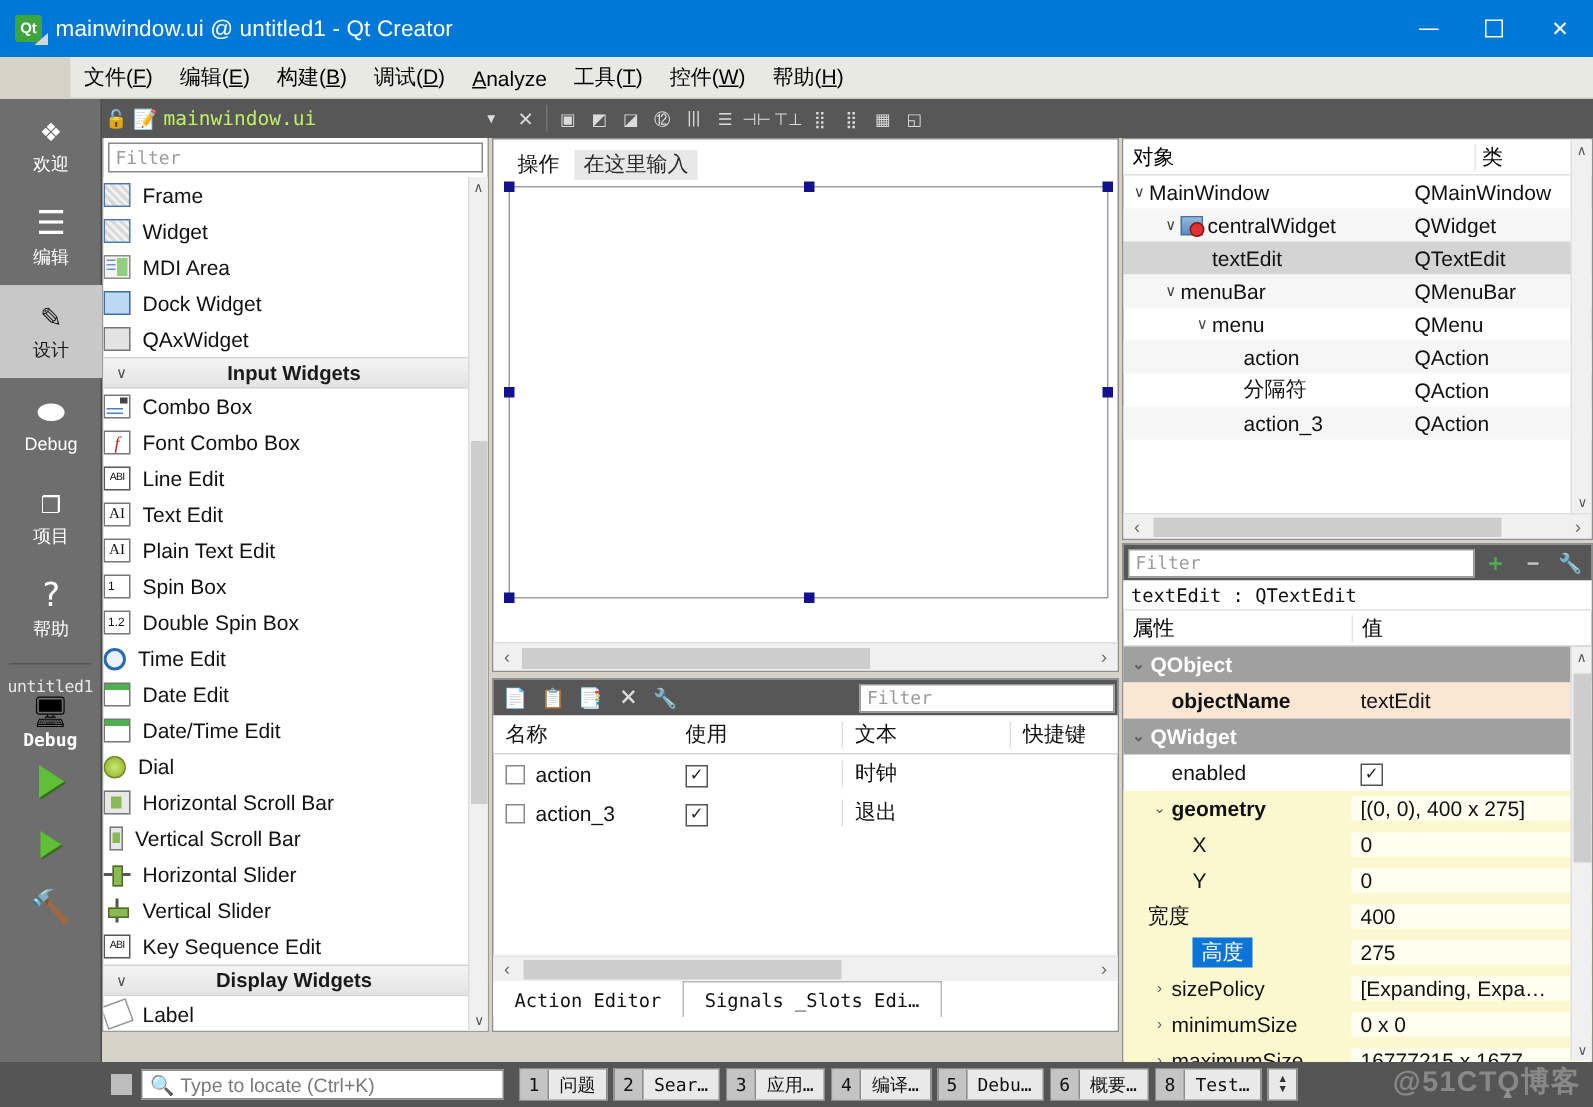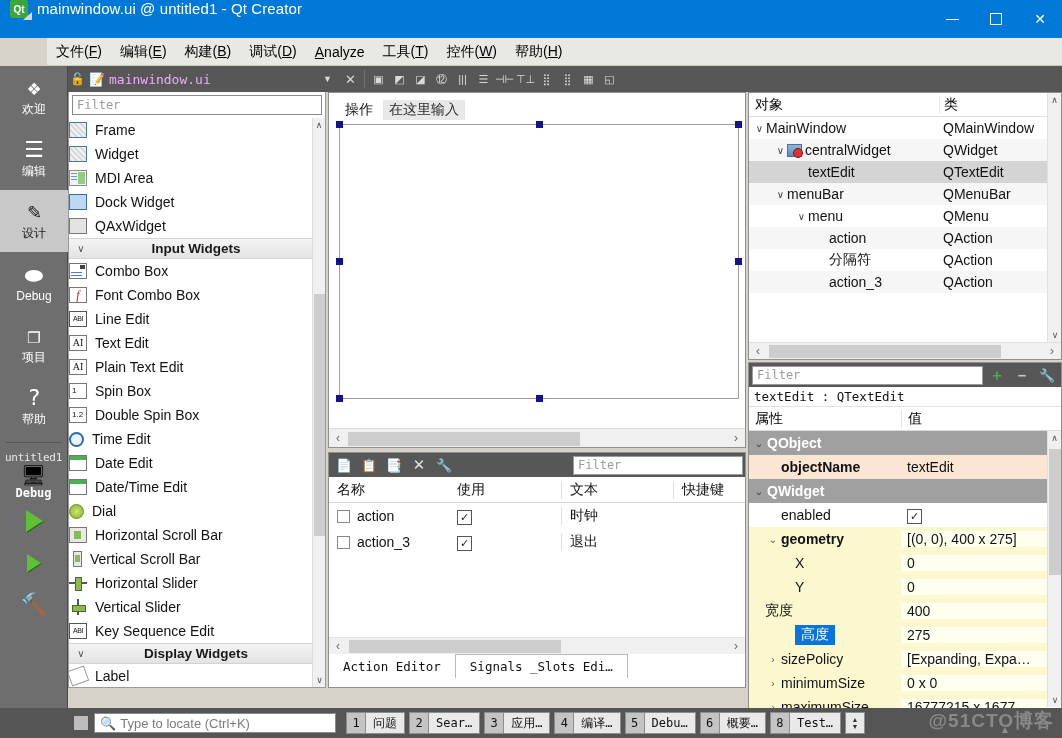--- a/index.html
+++ b/index.html
@@ -9,21 +9,21 @@
     font-family: "Liberation Sans", sans-serif;
     font-size: 13px;
     background: #f0f0f0;
   }
   #app { position: relative; width: 1062px; height: 738px; background: #d6d2c8; }
 
   
   .titlebar {
     position: absolute; left: 0; top: 0; width: 1062px; height: 38px;
     background: #0078d7; color: #fff;
-    display: flex; align-items: flex-start;
+    display: flex; align-items: center;
   }
   .tb-icon {
     width: 18px; height: 18px; margin-left: 10px; margin-right: 9px;
     background: #3ca63c; border-radius: 2px; position: relative;
     display: flex; align-items: center; justify-content: center;
     font-size: 10px; font-weight: bold; color: #fff; flex: none;
   }
   .tb-icon::after {
     content: ""; position: absolute; right: -4px; bottom: -2px;
     width: 9px; height: 8px; background: #d8d8d8;
@@ -79,21 +79,21 @@
   .tri.small { border-left-width: 14px; border-top-width: 9px; border-bottom-width: 9px; }
 
   
   .editorbar {
     position: absolute; left: 68px; top: 66px; width: 994px; height: 26px;
     background: #575757; display: flex; align-items: center;
   }
   .lockicon { width: 20px; text-align: center; color: #c9c9c9; font-size: 12px; }
   .fileicon { width: 18px; text-align: center; font-size: 13px; }
   .filename {
-    color: #f0abfc; font-family: "DejaVu Sans Mono", monospace; font-size: 13px;
+    color: #bef264; font-family: "DejaVu Sans Mono", monospace; font-size: 13px;
     flex: 0 0 auto; padding-left: 3px;
   }
   .dropdown-arrow { margin-left: auto; color: #dcdcdc; font-size: 9px; padding-right: 8px; }
   .editor-combo { width: 272px; display: flex; align-items: center; height: 26px; }
   .ebtn { width: 21px; height: 24px; display: flex; align-items: center; justify-content: center; color: #dadada; font-size: 13px; }
   .ebar-sep { width: 1px; height: 18px; background: #737373; margin: 0 3px; }
 
   
   .widgetbox {
     position: absolute; left: 68px; top: 92px; width: 258px; height: 596px;
@@ -227,21 +227,21 @@
   .ae-tab.active { background: #fff; border: 1px solid #b9b9b9; border-bottom: none; }
   .ae-tab.inactive { background: #fff; }
 
   
   .objinspector {
     position: absolute; left: 748px; top: 92px; width: 314px; height: 268px;
     background: #fff; border: 1px solid #8f8f8f;
   }
   .oi-head {
     display: flex; height: 24px; align-items: center; font-size: 14px;
-    border-bottom: 1px solid #e0e0e0; background: #fff;
+    border-bottom: 1px solid #e0e0e0; background: #fff; gap: 44px;
   }
   .oi-col-obj { width: 190px; padding-left: 6px; }
   .oi-col-cls { flex: 1; padding-left: 4px; border-left: 1px solid #e8e8e8; }
   .oi-row { display: flex; height: 22px; align-items: center; font-size: 14px; color: #111; }
   .oi-row.alt { background: #f6f6f6; }
   .oi-row.sel { background: #d4d4d4; }
   .oi-obj { width: 190px; display: flex; align-items: center; }
   .oi-cls { flex: 1; padding-left: 4px; white-space: nowrap; overflow: hidden; }
   .oi-chev { width: 13px; text-align: center; font-size: 10px; color: #444; }
   .oi-vscroll { position: absolute; right: 0; top: 0; width: 14px; bottom: 17px; background: #f0f0f0; border-left: 1px solid #e0e0e0; }

